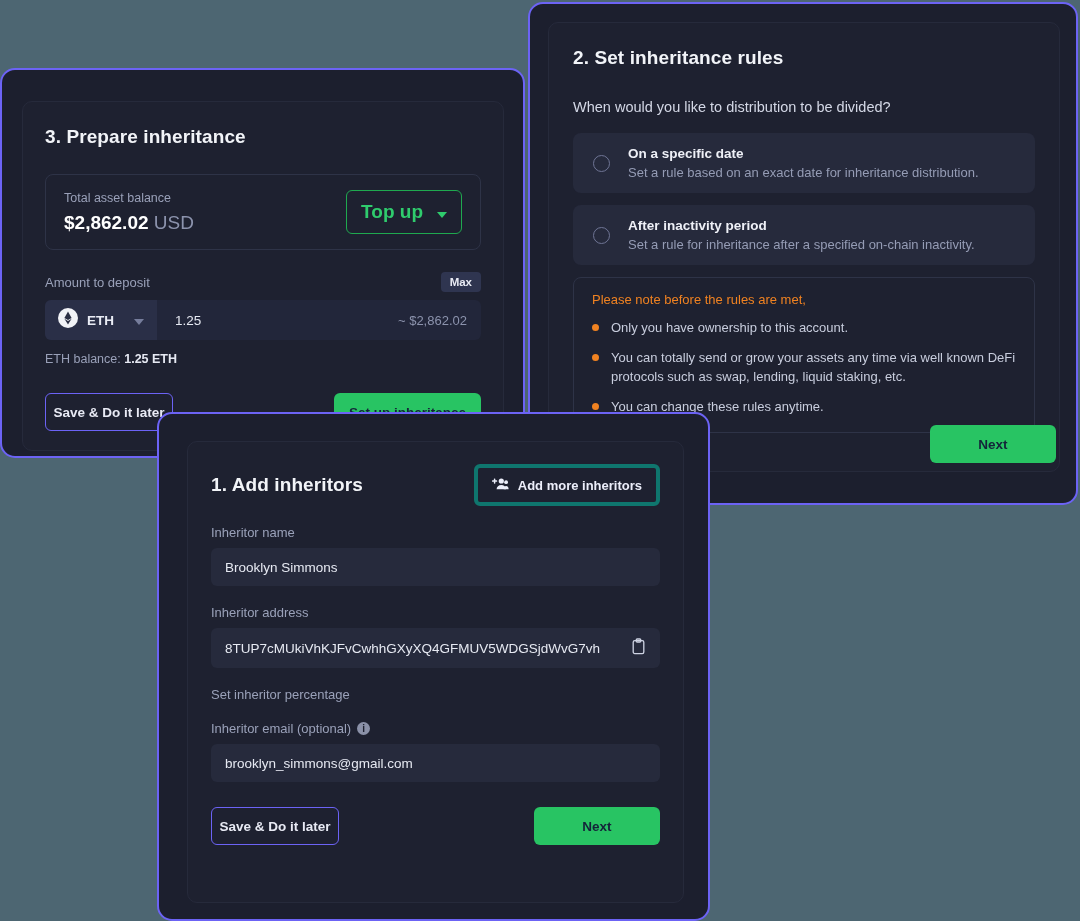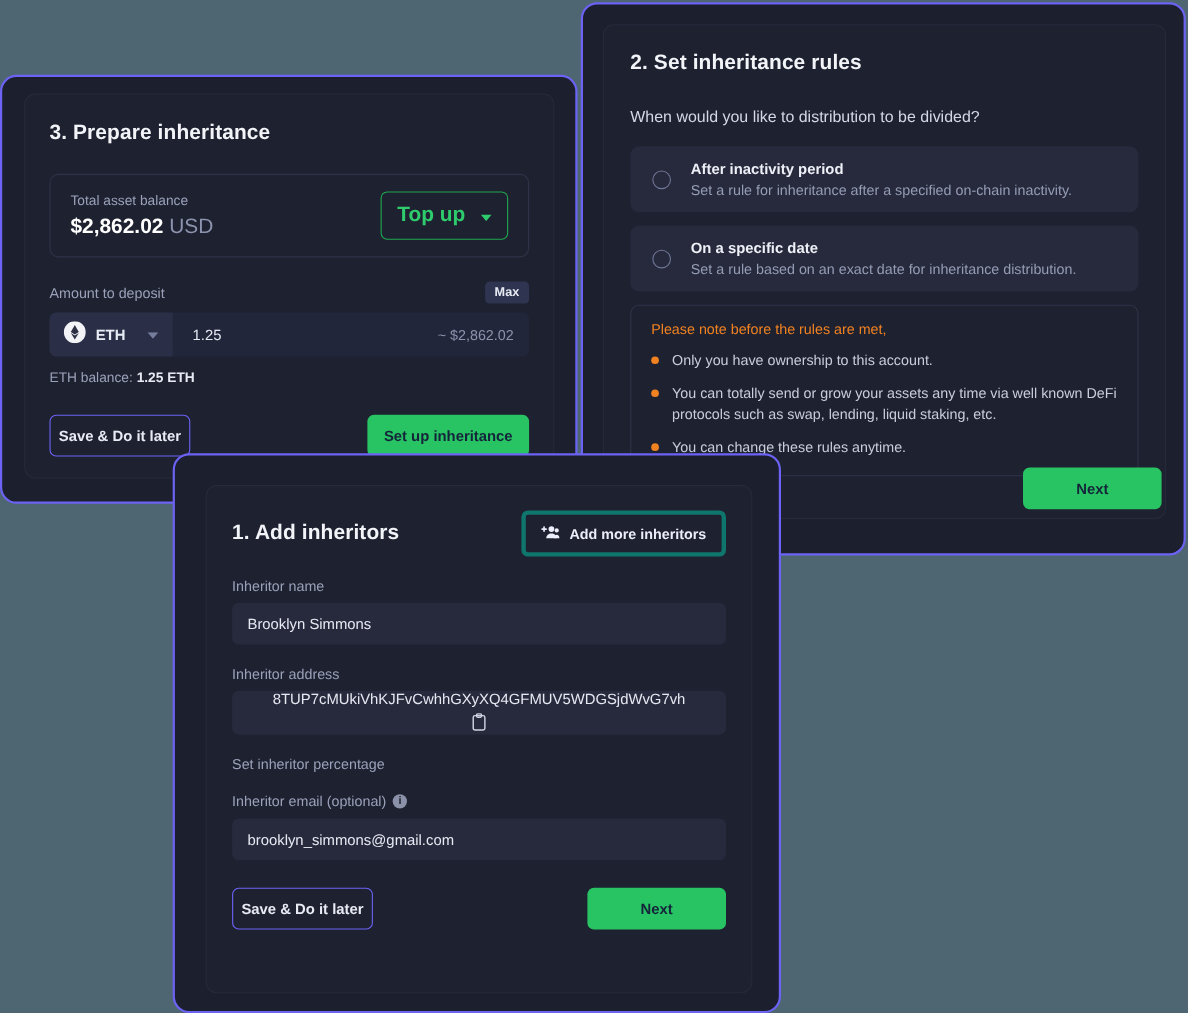--- a/index.html
+++ b/index.html
@@ -109,21 +109,21 @@
     width: 7px; height: 7px; border-radius: 50%;
     background: #f08221; margin: 5px 12px 0 0; flex: none;
   }
   .notice-text { font-size: 13px; color: #c8cddd; line-height: 1.45; }
 
   #next-rules { position: absolute; right: 20px; bottom: 40px; width: 126px; height: 38px; }
 
   
   #panel-prepare { left: 0px; top: 68px; width: 525px; height: 390px; }
   #panel-prepare .inner {
-    position: absolute; left: 20px; top: 15px;
+    position: absolute; left: 20px; top: 31px;
     width: 482px; height: 350px;
     border-radius: 10px;
     background: #1e2130;
     border: 1px solid #262a3b;
     padding: 24px 22px;
   }
   .balance-card {
     margin-top: 26px;
     border: 1px solid #2e3347;
     border-radius: 8px;
@@ -201,21 +201,21 @@
     border: 4px solid #0f766e;
     border-radius: 6px;
     color: #eceefa;
     font-size: 13px;
     font-weight: bold;
     padding: 9px 14px;
     display: flex; align-items: flex-end; gap: 9px;
     cursor: pointer;
   }
   .fieldgroup { margin-top: 19px; }
-  .addr-box { justify-content: space-between; height: 40px; flex-direction: column; }
+  .addr-box { justify-content: space-between; height: 40px; }
   .slider-card {
     background: #22263a;
     border-radius: 8px;
     height: 57px;
     display: flex;
     align-items: center;
     padding: 0 14px;
     gap: 18px;
   }
   .pct-chip {
@@ -264,30 +264,30 @@
 <div class="panel" id="panel-rules">
   <div class="inner">
 
     <div class="panel-title">2. Set inheritance rules</div>
 
     <div class="rules-question">When would you like to distribution to be divided?</div>
 
     <div class="radio-row">
       <div class="radio-circle"></div>
       <div>
-        <div class="radio-title">After inactivity period</div>
-        <div class="radio-sub">Set a rule for inheritance after a specified on-chain inactivity.</div>
+        <div class="radio-title">On a specific date</div>
+        <div class="radio-sub">Set a rule based on an exact date for inheritance distribution.</div>
       </div>
     </div>
 
     <div class="radio-row">
       <div class="radio-circle"></div>
       <div>
-        <div class="radio-title">On a specific date</div>
-        <div class="radio-sub">Set a rule based on an exact date for inheritance distribution.</div>
+        <div class="radio-title">After inactivity period</div>
+        <div class="radio-sub">Set a rule for inheritance after a specified on-chain inactivity.</div>
       </div>
     </div>
 
     <div class="notice">
       <div class="notice-head">Please note before the rules are met,</div>
 
       <div class="notice-item">
         <div class="bullet"></div>
         <div class="notice-text">Only you have ownership to this account.</div>
       </div>

